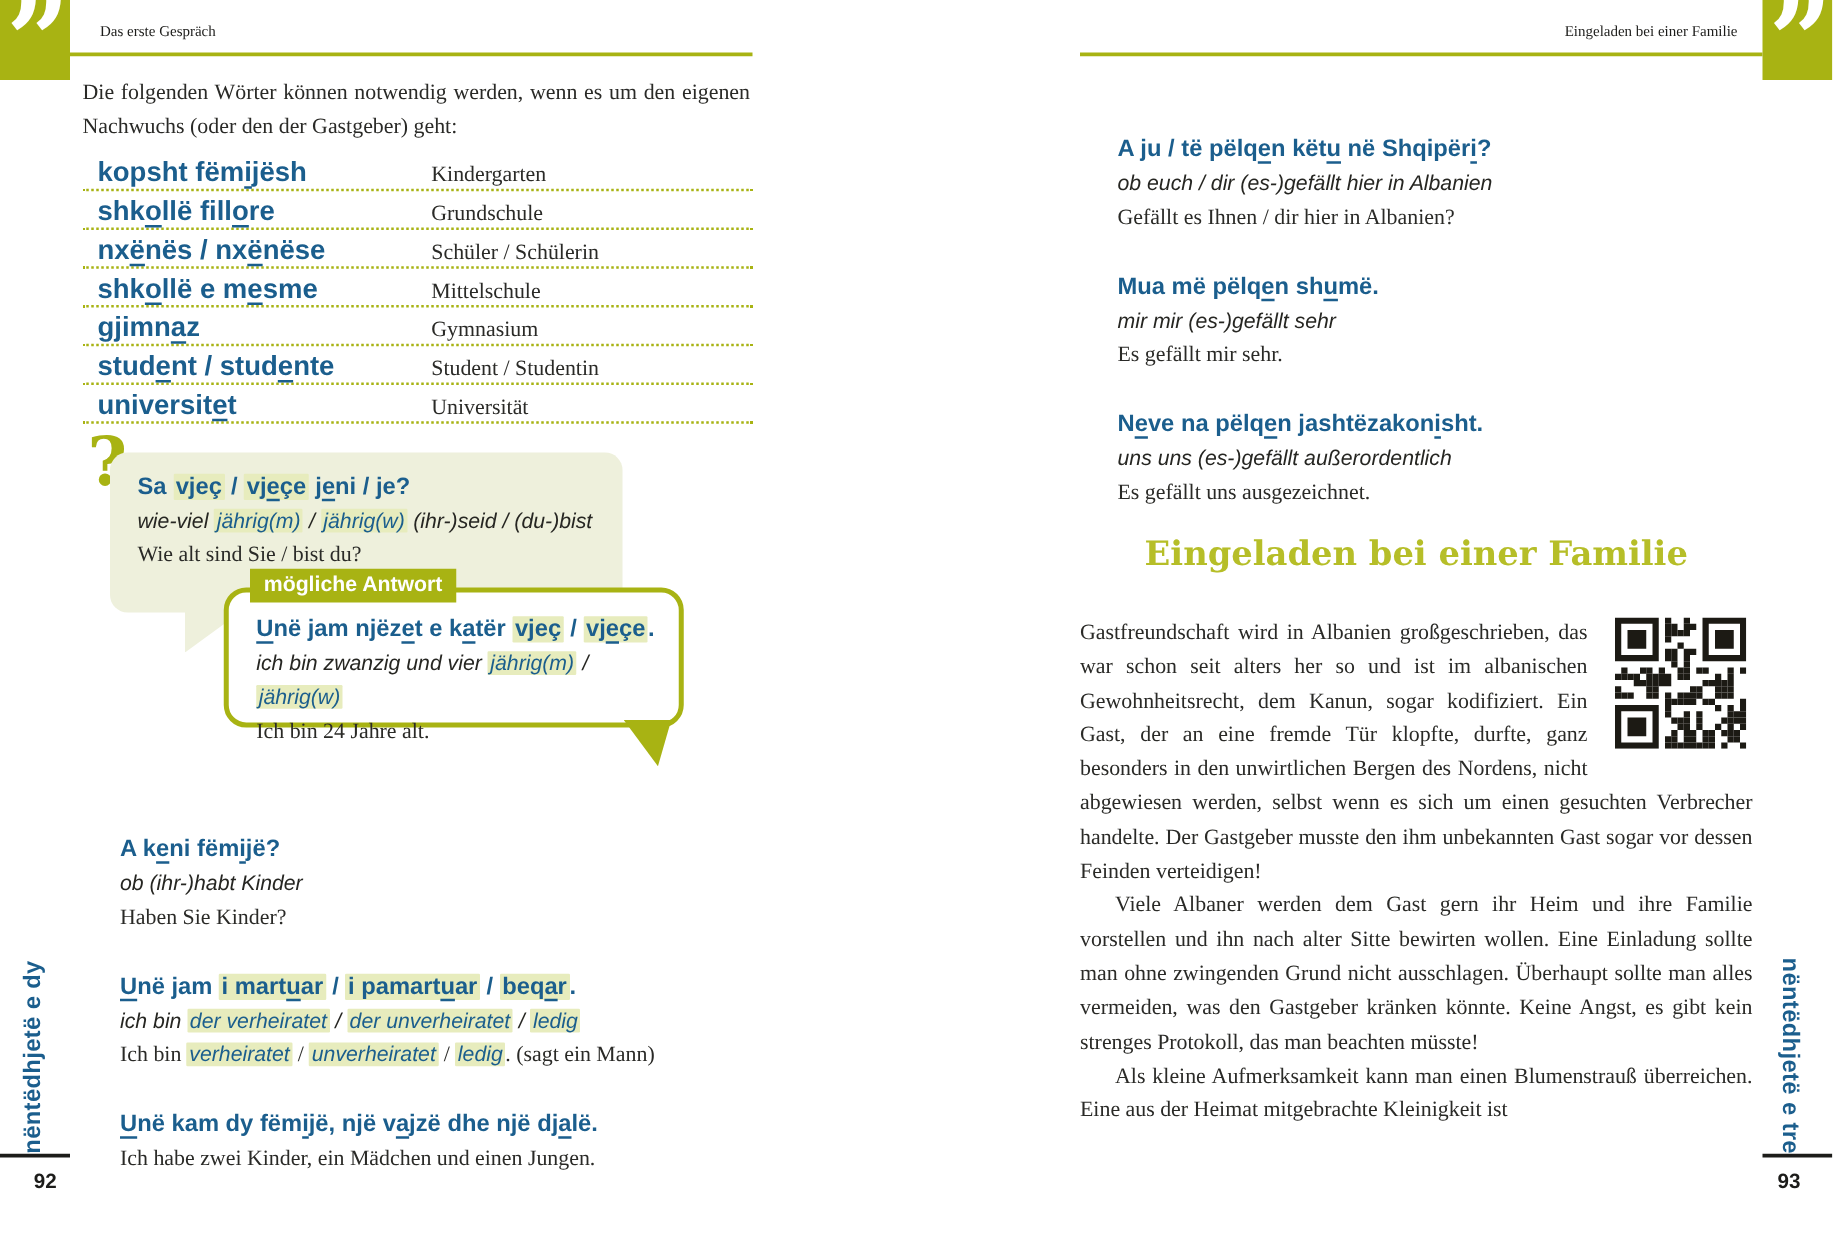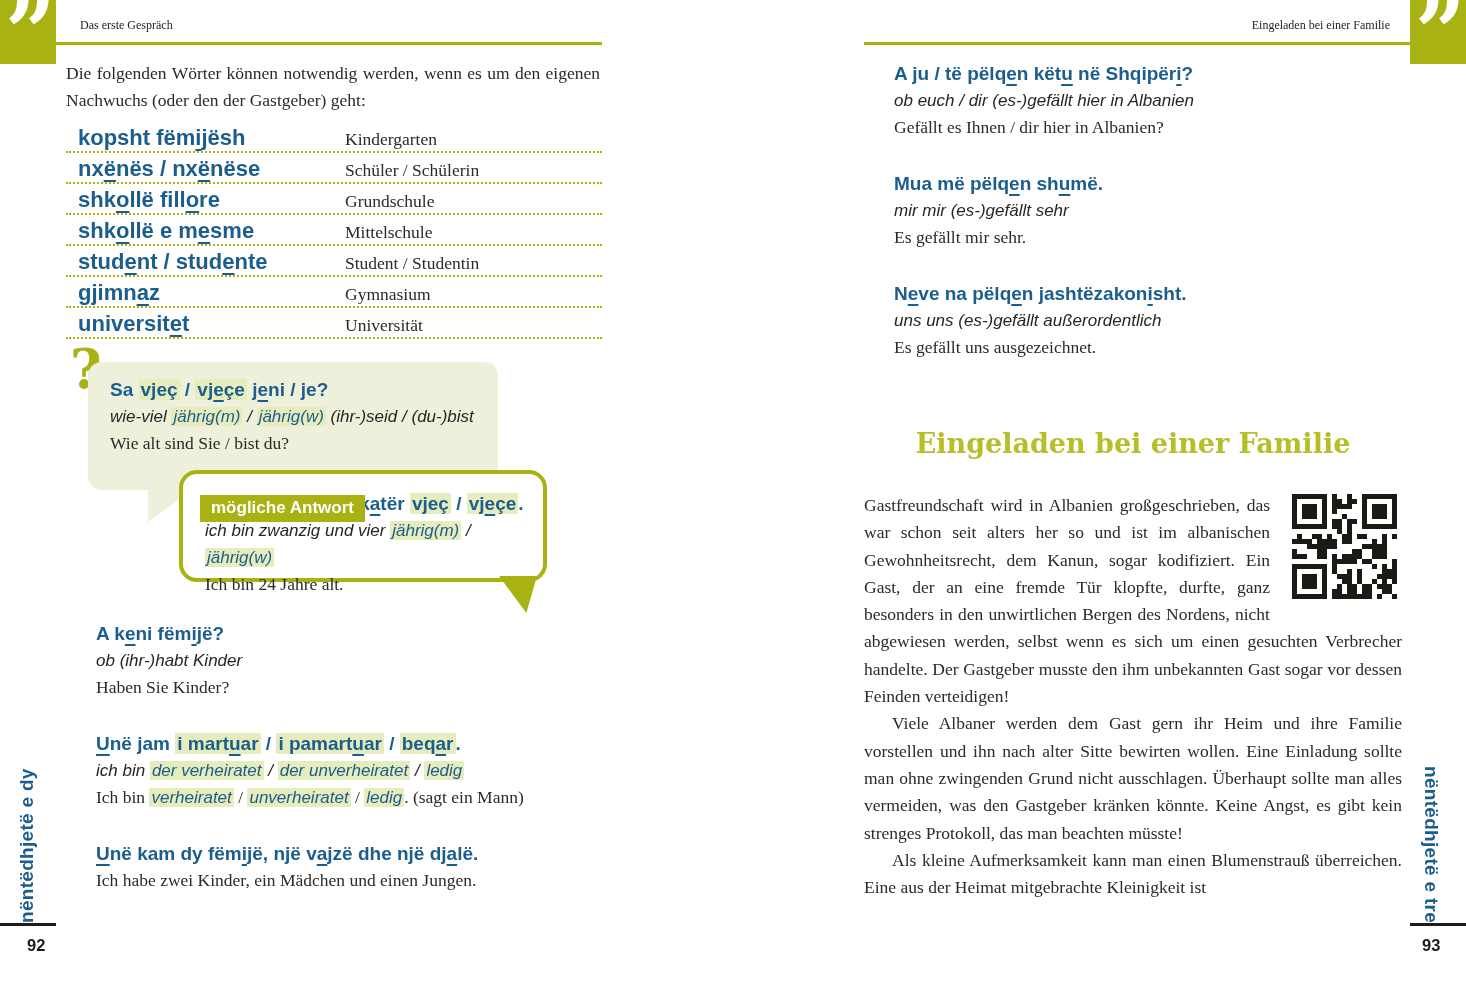--- a/index.html
+++ b/index.html
@@ -74,28 +74,27 @@
     padding:16px 12px 0 22px;
   }
   .a-tail{
     position:absolute;left:499px;top:576px;width:38px;height:37px;
     background:var(--accent);clip-path:polygon(0 0,100% 0,72% 100%);z-index:2;
   }
   .a-label{
     position:absolute;left:200px;top:455px;z-index:3;
     background:var(--accent);color:#fff;font-weight:bold;font-size:17px;
     padding:3px 11px 4px 11px;
-    margin-top:40px;
   }
 
   .alb-line{color:var(--blue);font-weight:bold;font-size:19px;line-height:27px;}
   .gloss{font-style:italic;font-size:17px;line-height:27px;color:#262622;}
   .de-line{font-family:"Liberation Serif",serif;font-size:17.5px;line-height:27px;color:var(--ink);}
 
-  .phrases{position:absolute;}
+  .phrases{position:absolute;margin-top:46px;}
   .phrases.pl{left:96px;top:620px;width:510px;}
   .phrases.pr{left:894px;top:60px;width:520px;}
   .phrase{margin-bottom:29px;}
 
   
   .section-heading{
     position:absolute;left:864px;top:428px;width:538px;text-align:center;
     font-family:"DejaVu Serif",serif;font-weight:bold;font-size:27px;color:var(--accent-soft);
   }
   .article{
@@ -138,38 +137,38 @@
   <div class="hrule right"></div>
 
   <div class="intro">Die folgenden Wörter können notwendig werden, wenn es um den eigenen Nachwuchs (oder den der Gastgeber) geht:</div>
 
   <div class="vocab" id="vocab">
       <div class="vrow">
         <div class="alb">kopsht fëm<u>i</u>jësh</div>
         <div class="de">Kindergarten</div>
       </div>
       <div class="vrow">
+        <div class="alb">shk<u>o</u>llë fill<u>o</u>re</div>
+        <div class="de">Grundschule</div>
+      </div>
+      <div class="vrow">
         <div class="alb">nx<u>ë</u>nës / nx<u>ë</u>nëse</div>
         <div class="de">Schüler / Schülerin</div>
       </div>
       <div class="vrow">
-        <div class="alb">shk<u>o</u>llë fill<u>o</u>re</div>
-        <div class="de">Grundschule</div>
-      </div>
-      <div class="vrow">
         <div class="alb">shk<u>o</u>llë e m<u>e</u>sme</div>
         <div class="de">Mittelschule</div>
       </div>
       <div class="vrow">
+        <div class="alb">gjimn<u>a</u>z</div>
+        <div class="de">Gymnasium</div>
+      </div>
+      <div class="vrow">
         <div class="alb">stud<u>e</u>nt / stud<u>e</u>nte</div>
         <div class="de">Student / Studentin</div>
-      </div>
-      <div class="vrow">
-        <div class="alb">gjimn<u>a</u>z</div>
-        <div class="de">Gymnasium</div>
       </div>
       <div class="vrow">
         <div class="alb">universit<u>e</u>t</div>
         <div class="de">Universität</div>
       </div>
     </div>
 
   <div class="qmark">?</div>
   <div class="q-bubble">
     <div class="alb-line">Sa <m>vjeç</m> / <m>vj<u>e</u>çe</m> j<u>e</u>ni / je?</div>

